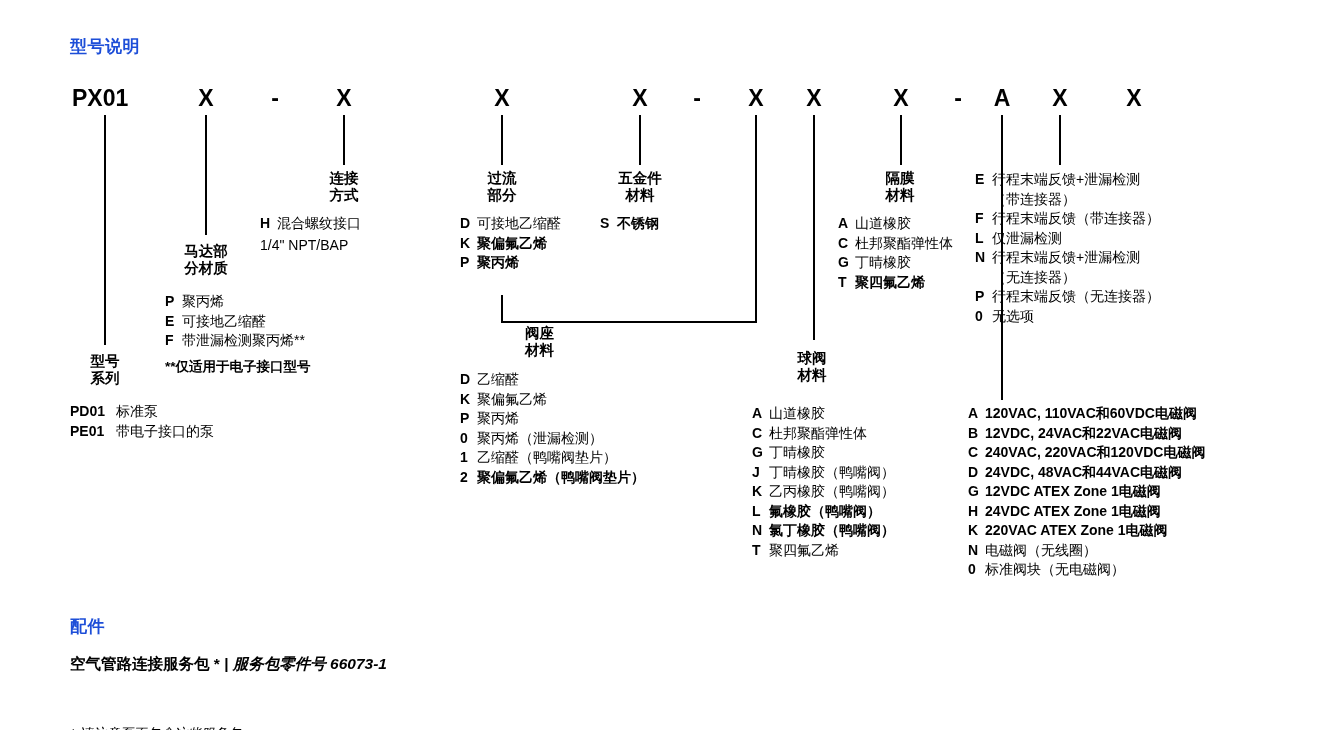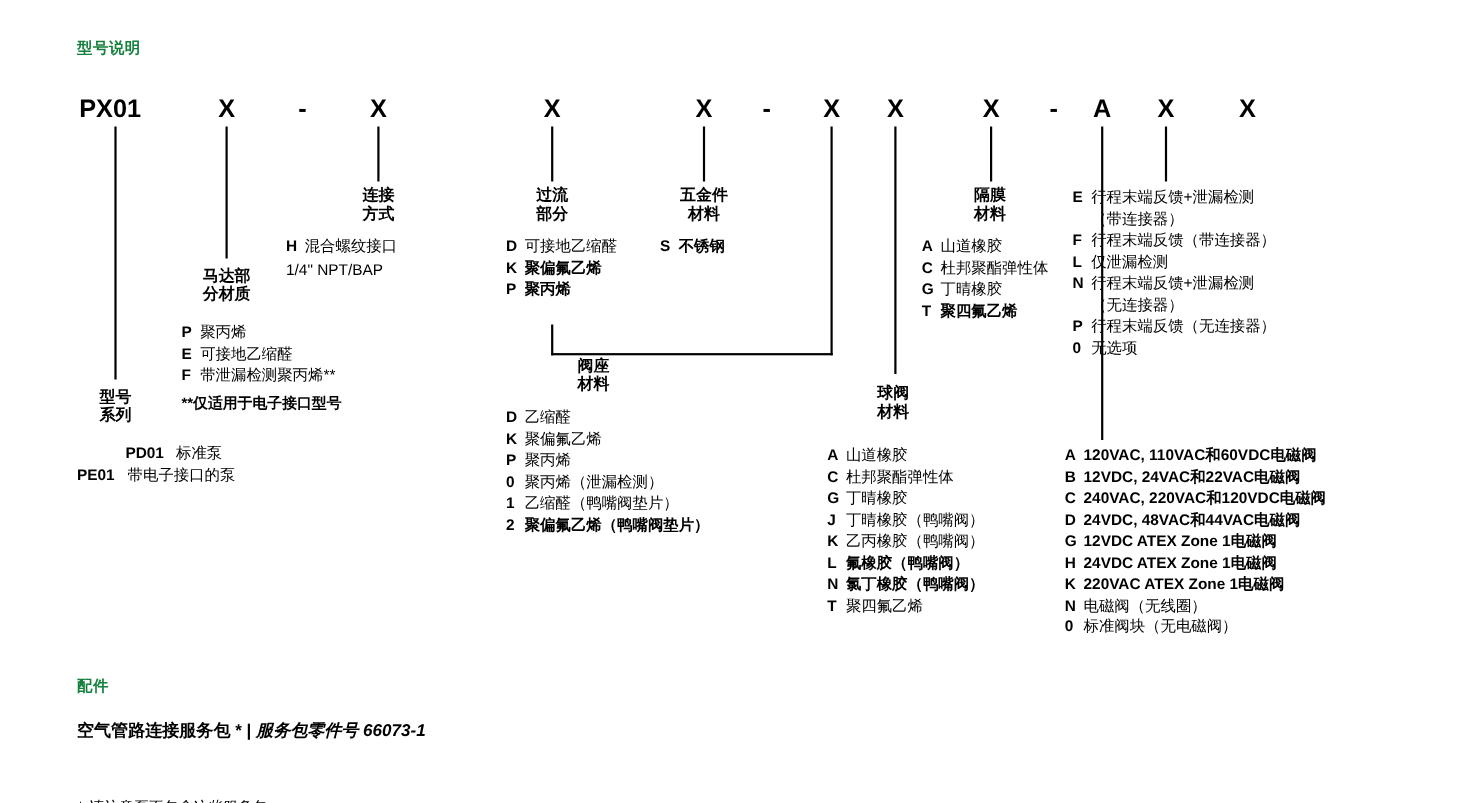--- a/index.html
+++ b/index.html
@@ -12,23 +12,23 @@
     color: #000000;
   }
   #page {
     position: relative;
     width: 1340px;
     height: 730px;
     overflow: hidden;
   }
   .abs { position: absolute; }
   .section-title {
-    color: #15803d;
-    font-weight: bold;
-    font-size: 14px;
+    color: #1d4ed8;
+    font-weight: bold;
+    font-size: 17px;
     letter-spacing: 0.5px;
   }
   .code-char {
     font-weight: bold;
     font-size: 23px;
     text-align: center;
   }
   .code-prefix {
     font-weight: bold;
     font-size: 23px;
@@ -129,21 +129,21 @@
   <div class="abs vline" style="left:1001px; top:115px; height:285px;"></div>
 
   <div class="abs vline" style="left:1059px; top:115px; height:50px;"></div>
 
   <div class="abs grp-head" style="left:55px; top:353px; width:100px;text-align:center;">
     <div>型号</div>
     <div>系列</div>
   </div>
   <div class="abs opt-list" style="left:70px; top:402px;">
     <div class="opt-row">
-      <span class="opt-key" style="width:46px; flex:0 0 46px;margin-left:44px;">PD01</span>
+      <span class="opt-key" style="width:46px; flex:0 0 46px;">PD01</span>
       <span class="opt-val">标准泵</span>
     </div>
     <div class="opt-row">
       <span class="opt-key" style="width:46px; flex:0 0 46px;">PE01</span>
       <span class="opt-val">带电子接口的泵</span>
     </div>
   </div>
 
   <div class="abs grp-head" style="left:152px; top:243px; width:108px;">
     <div>马达部</div>

